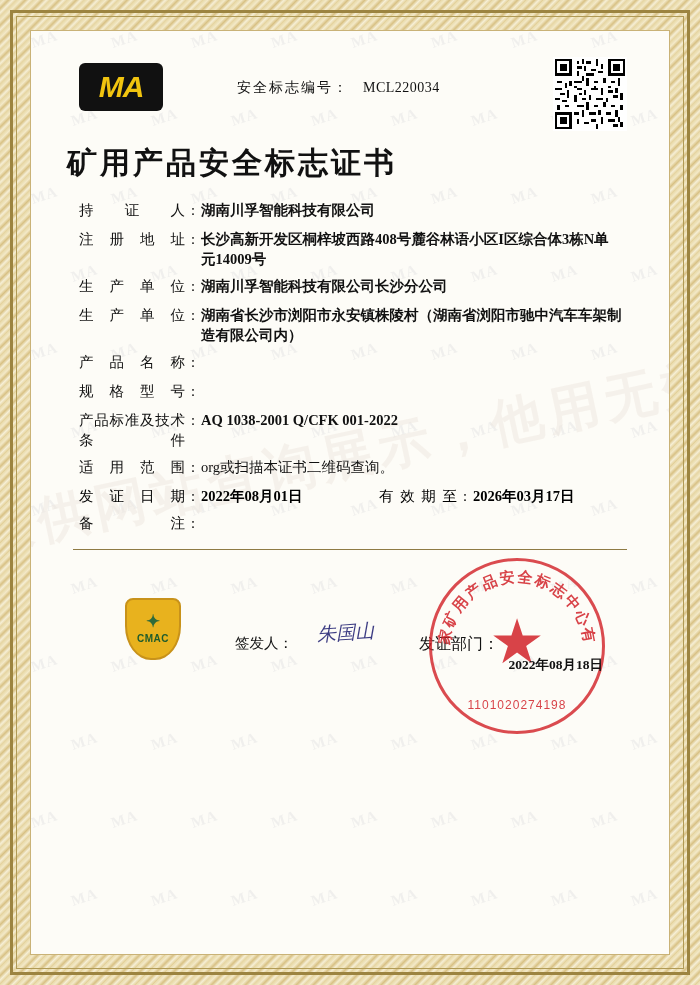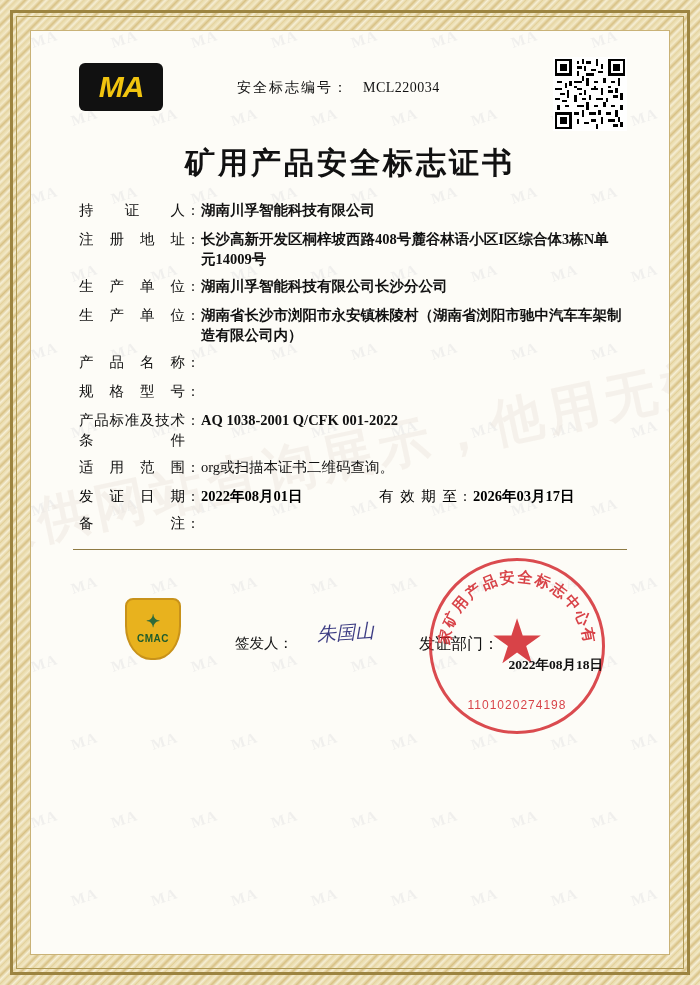--- a/index.html
+++ b/index.html
@@ -120,21 +120,21 @@
     top: 0px;
     width: 74px;
     height: 74px;
     background: #fff;
     padding: 2px;
     box-sizing: border-box;
   }
   .qr svg { display: block; }
   
   .title {
-    text-align: center;
+    text-align: left;
     font-size: 30px;
     font-weight: bold;
     letter-spacing: 3px;
     color: #111;
     margin: 8px 0 16px 0;
     font-family: "Liberation Serif", "DejaVu Serif", serif;
   }
   
   .fields {
     margin: 6px 10px 9px 12px;

